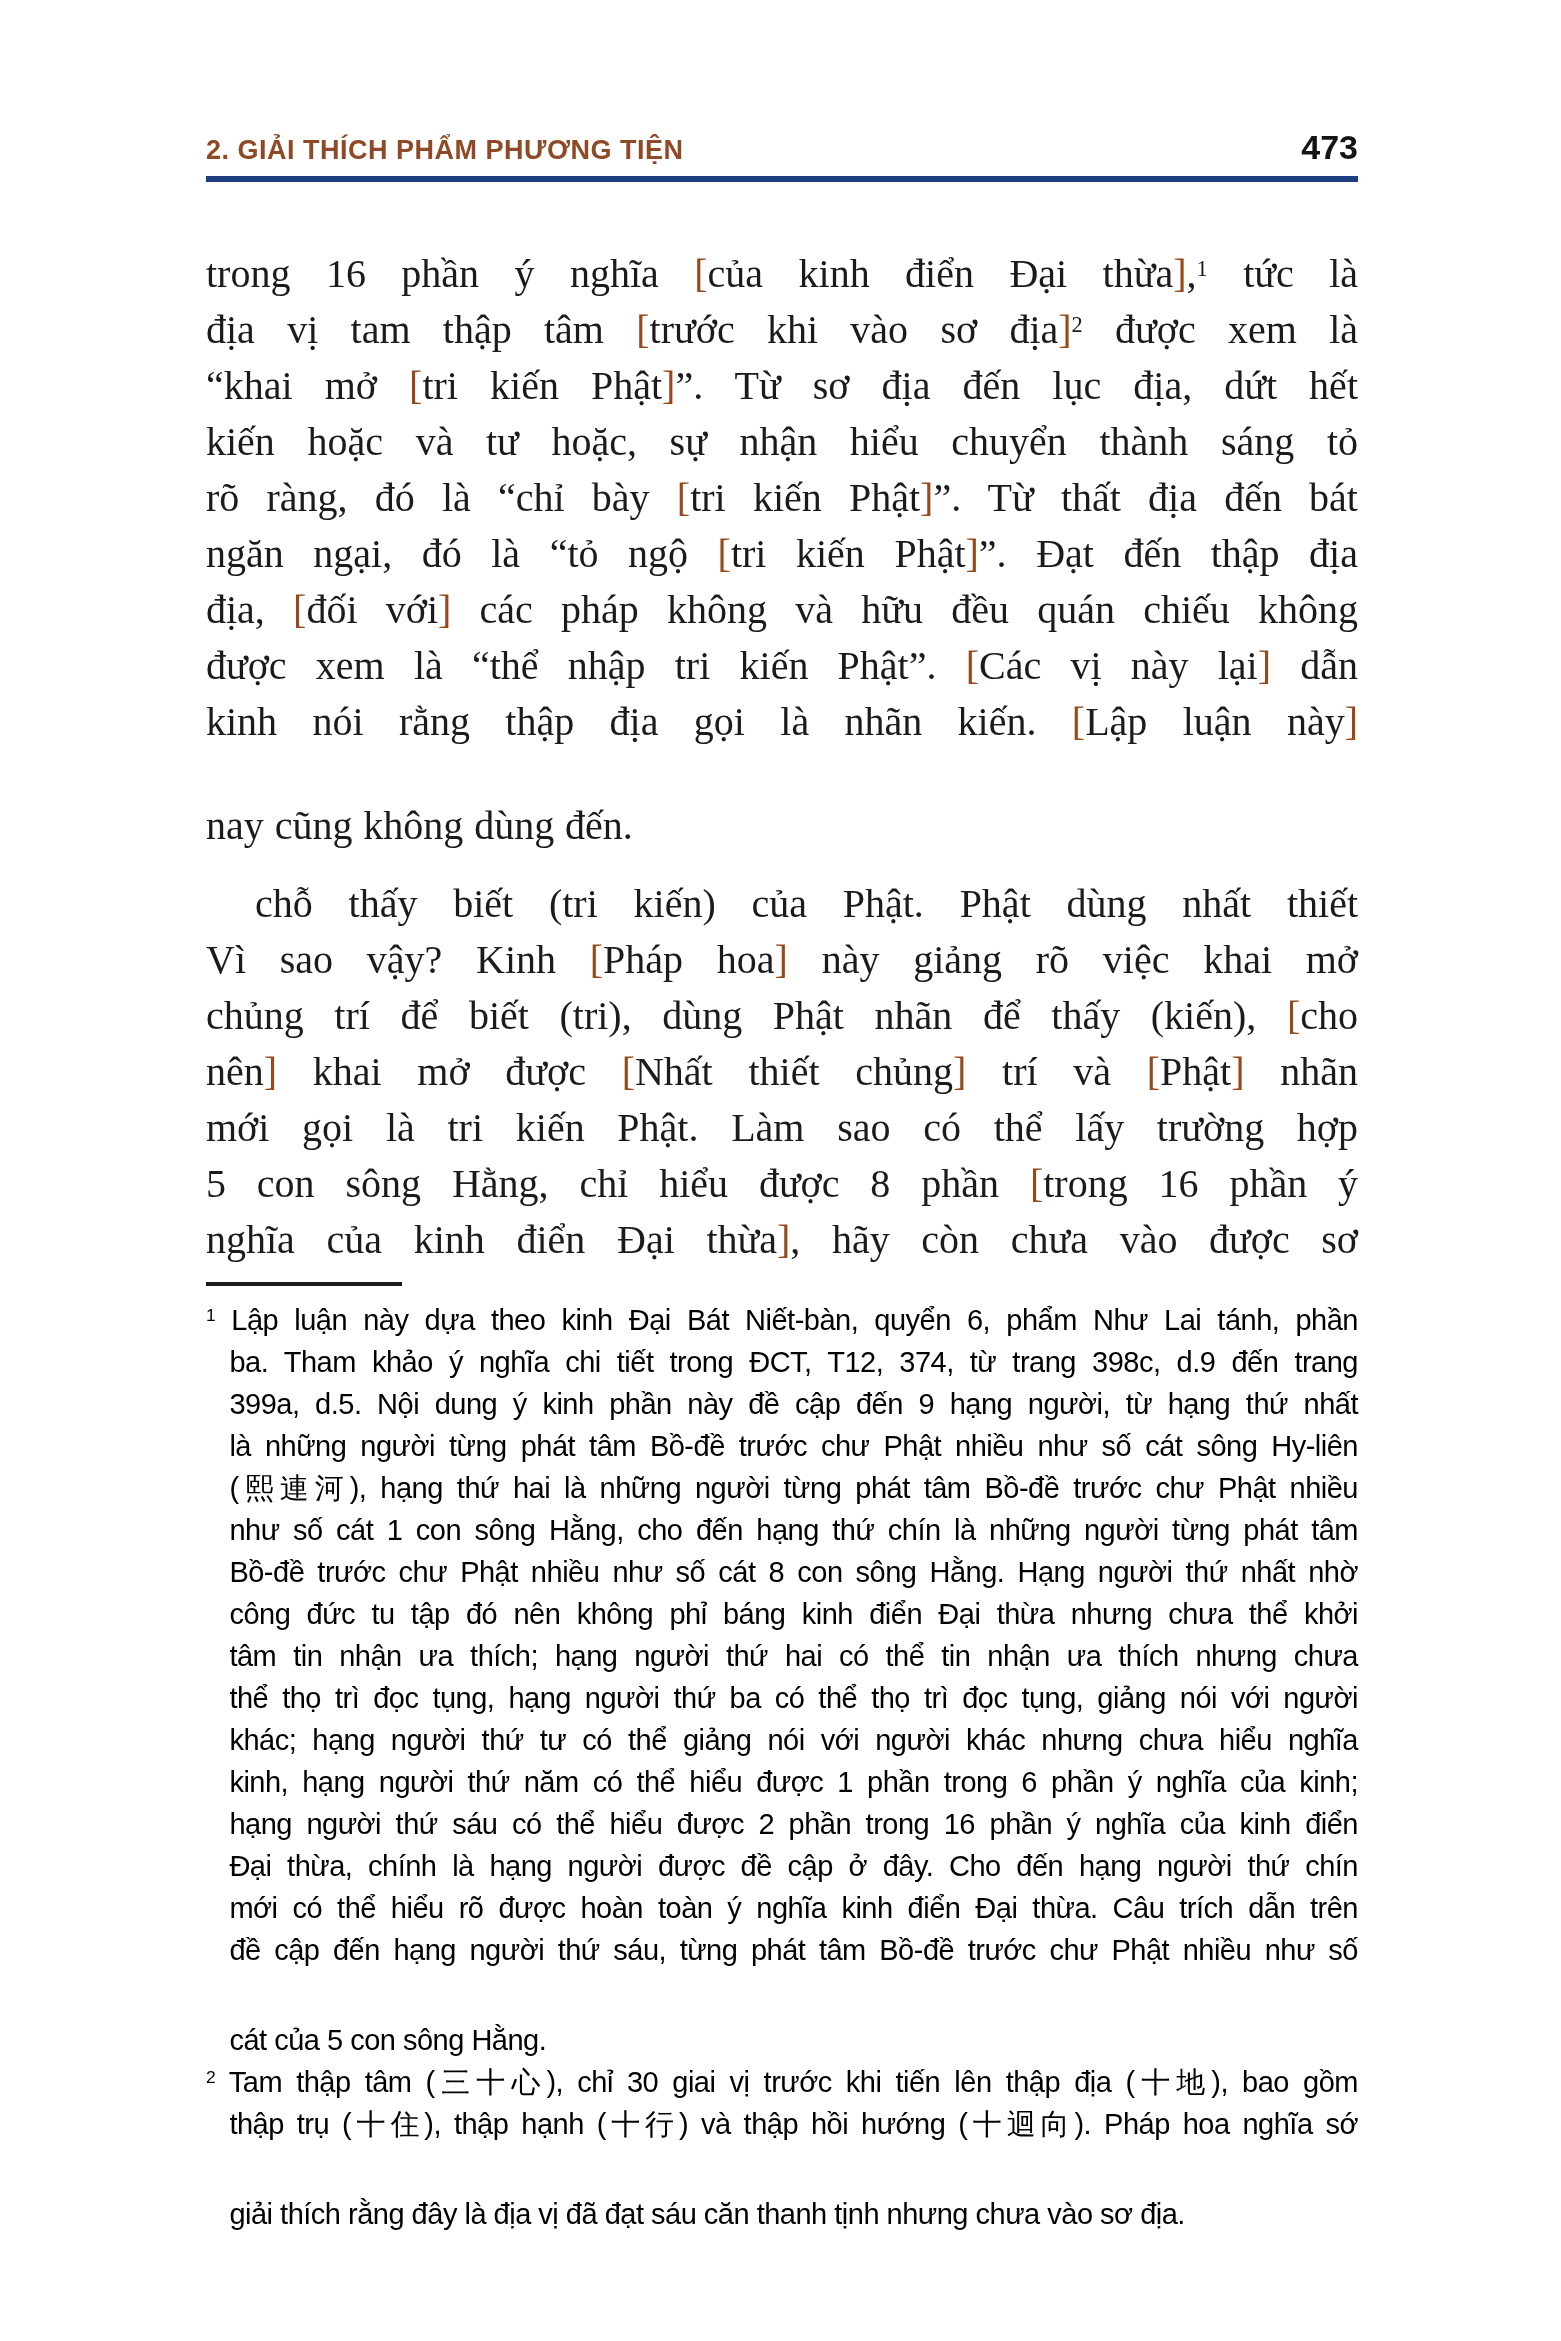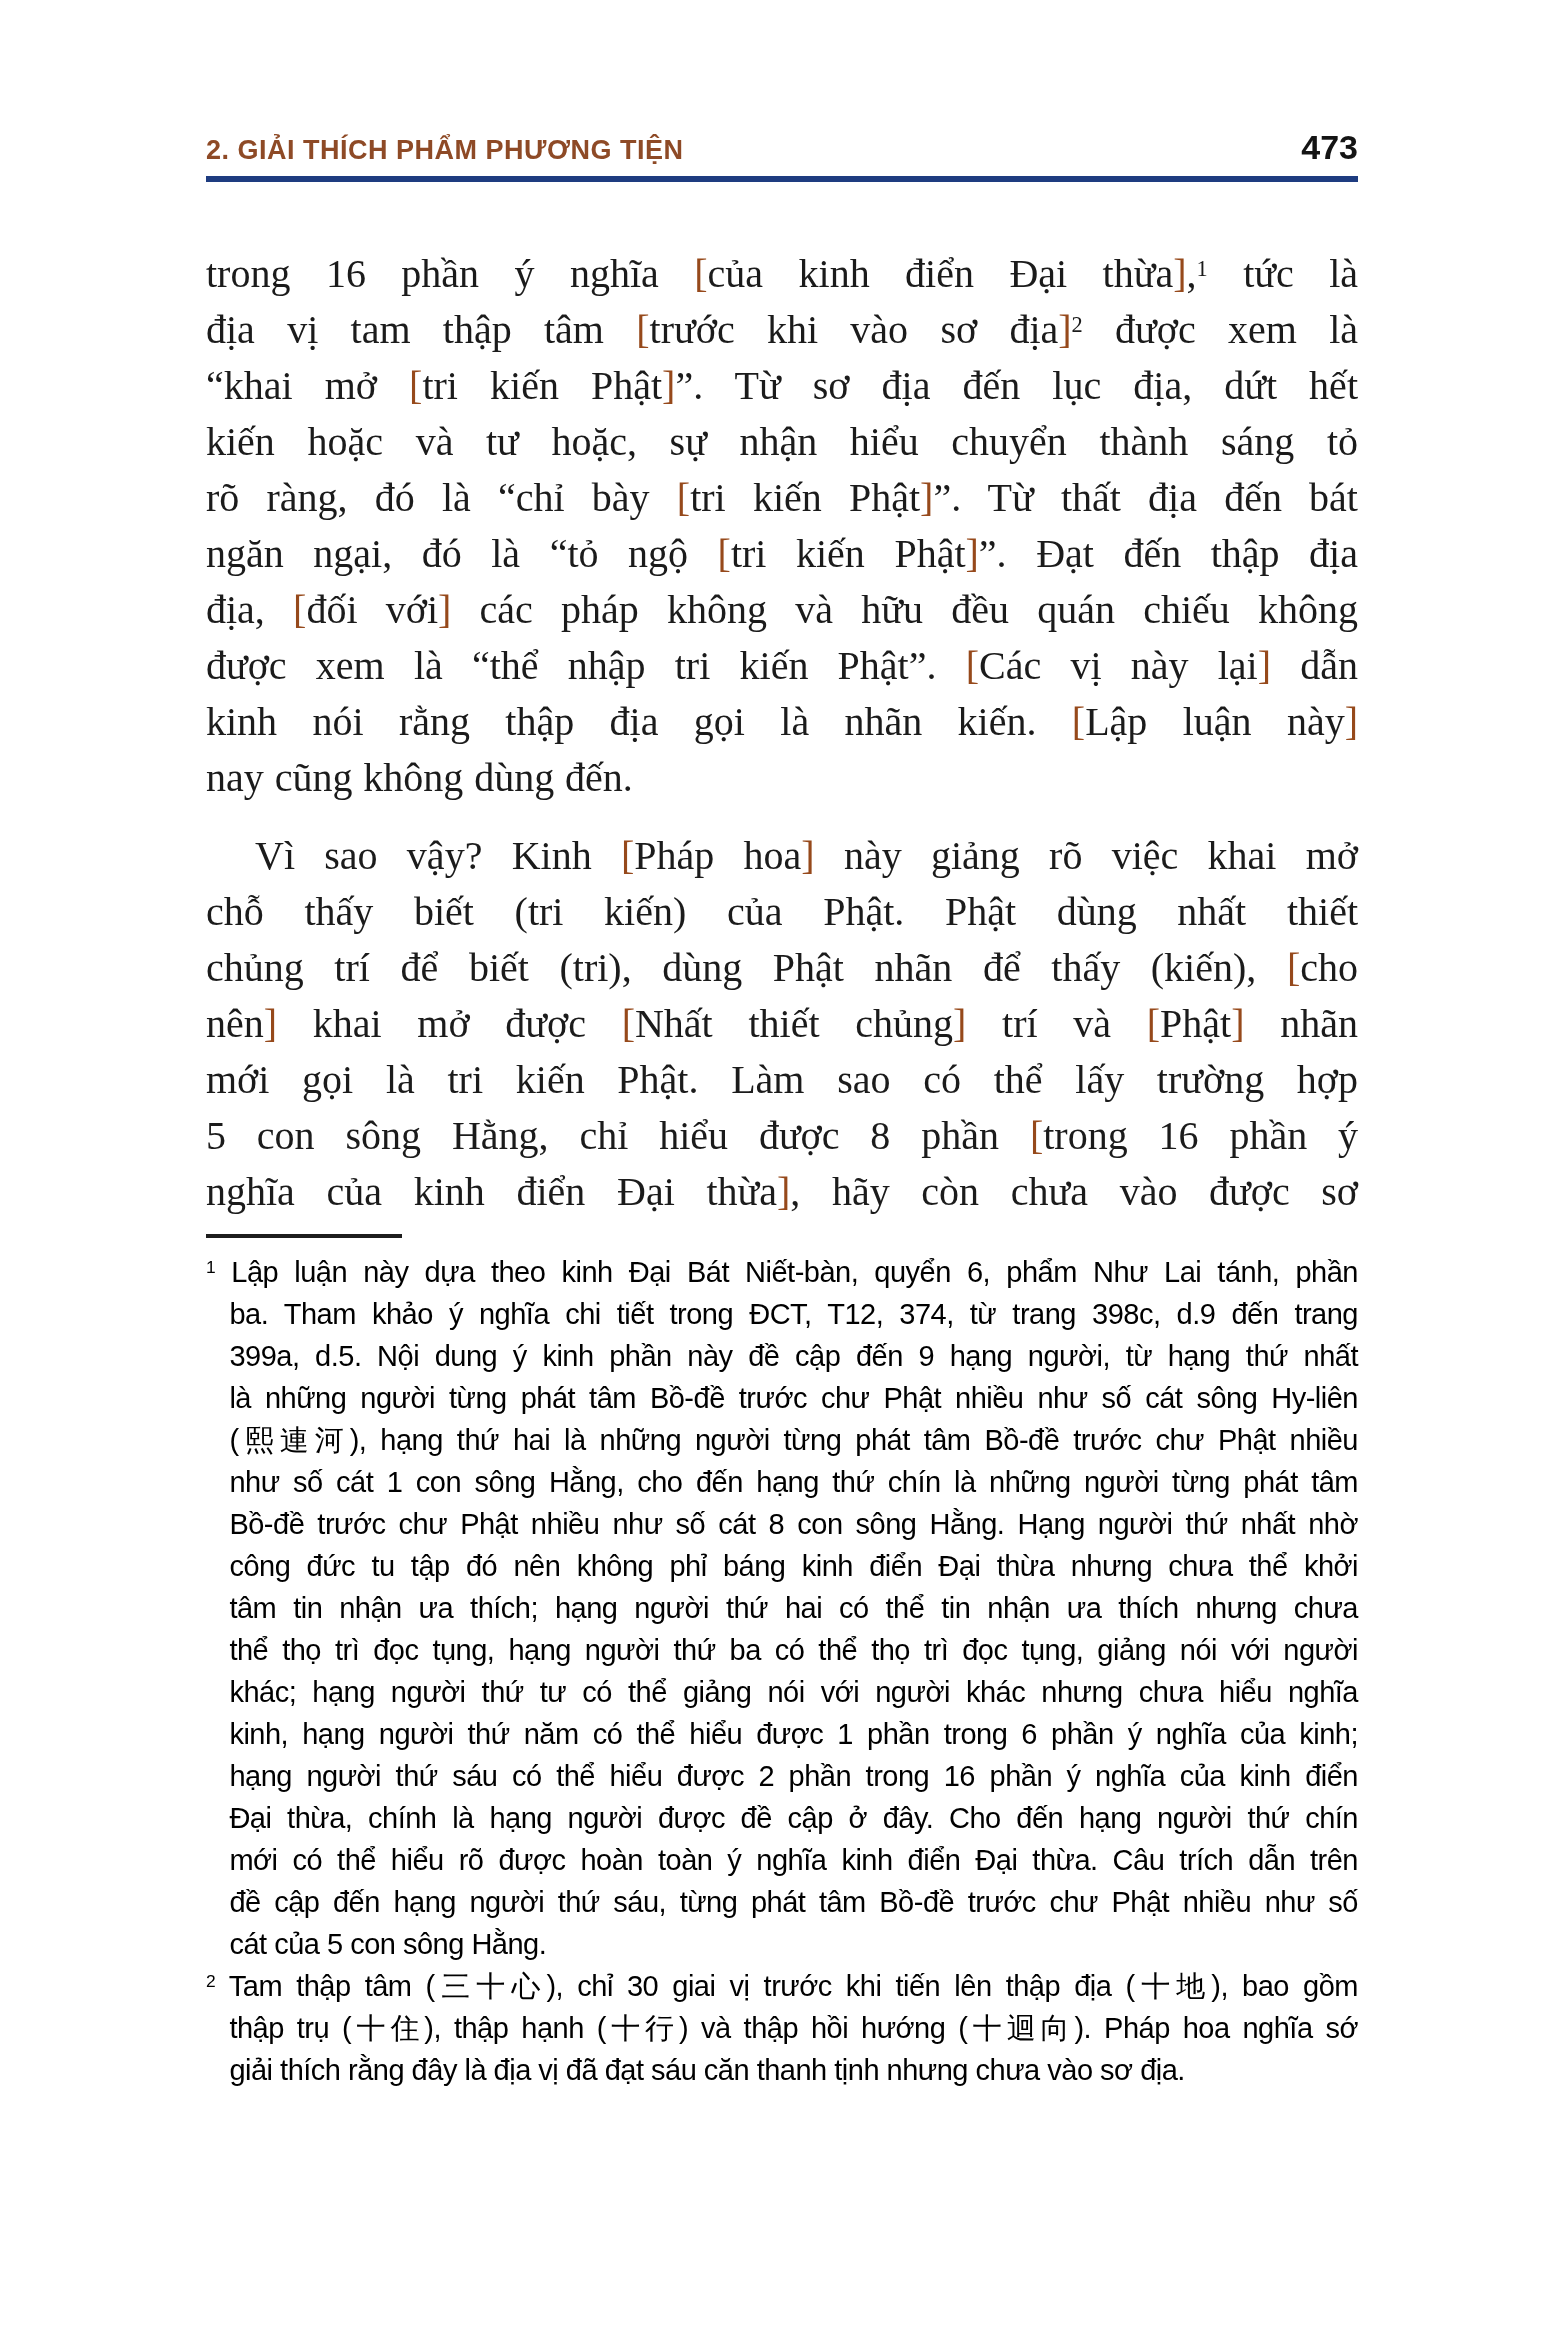--- a/index.html
+++ b/index.html
@@ -18,21 +18,21 @@
     font-family:"Liberation Sans", sans-serif; font-weight:700;
     font-size:34px; color:#141414; line-height:34px;
   }
   .rule { height:5.2px; background:var(--c-rule,#1e3c80); margin-top:10.4px; }
 
   .body {
     margin-top:64px; font-size:40px; line-height:56px;
     color:var(--c-body,#1b1b1b); word-spacing:0.9px;
   }
   .line { text-align:justify; text-align-last:justify; }
-  .line.flush { text-align-last:left; }
+  .line.flush { text-align-last:left;margin-top:48px; }
   .para.indent .line:first-child { text-indent:49px; }
   .para + .para { margin-top:22.6px; }
 
   .bk { color:var(--c-bracket,#96491b); }
   .sup { font-size:.56em; vertical-align:.5em; line-height:0; }
 
   .fn-sep { width:196px; height:4.3px; background:#1d1d1d; margin-top:14px; }
 
   .footnotes {
     margin-top:13px; font-family:"Liberation Sans", sans-serif;
@@ -62,22 +62,22 @@
           <div class="line"><span>“khai mở </span><span class="bk">[</span><span>tri kiến Phật</span><span class="bk">]</span><span>”. Từ sơ địa đến lục địa, dứt hết</span></div>
           <div class="line"><span>kiến hoặc và tư hoặc, sự nhận hiểu chuyển thành sáng tỏ</span></div>
           <div class="line"><span>rõ ràng, đó là “chỉ bày </span><span class="bk">[</span><span>tri kiến Phật</span><span class="bk">]</span><span>”. Từ thất địa đến bát</span></div>
           <div class="line"><span>ngăn ngại, đó là “tỏ ngộ </span><span class="bk">[</span><span>tri kiến Phật</span><span class="bk">]</span><span>”. Đạt đến thập địa</span></div>
           <div class="line"><span>địa, </span><span class="bk">[</span><span>đối với</span><span class="bk">]</span><span> các pháp không và hữu đều quán chiếu không</span></div>
           <div class="line"><span>được xem là “thể nhập tri kiến Phật”. </span><span class="bk">[</span><span>Các vị này lại</span><span class="bk">]</span><span> dẫn</span></div>
           <div class="line"><span>kinh nói rằng thập địa gọi là nhãn kiến. </span><span class="bk">[</span><span>Lập luận này</span><span class="bk">]</span></div>
           <div class="line flush"><span>nay cũng không dùng đến.</span></div>
         </div>
         <div class="para indent">
+          <div class="line"><span>chỗ thấy biết (tri kiến) của Phật. Phật dùng nhất thiết</span></div>
           <div class="line"><span>Vì sao vậy? Kinh </span><span class="bk">[</span><span>Pháp hoa</span><span class="bk">]</span><span> này giảng rõ việc khai mở</span></div>
-          <div class="line"><span>chỗ thấy biết (tri kiến) của Phật. Phật dùng nhất thiết</span></div>
           <div class="line"><span>chủng trí để biết (tri), dùng Phật nhãn để thấy (kiến), </span><span class="bk">[</span><span>cho</span></div>
           <div class="line"><span>nên</span><span class="bk">]</span><span> khai mở được </span><span class="bk">[</span><span>Nhất thiết chủng</span><span class="bk">]</span><span> trí và </span><span class="bk">[</span><span>Phật</span><span class="bk">]</span><span> nhãn</span></div>
           <div class="line"><span>mới gọi là tri kiến Phật. Làm sao có thể lấy trường hợp</span></div>
           <div class="line"><span>5 con sông Hằng, chỉ hiểu được 8 phần </span><span class="bk">[</span><span>trong 16 phần ý</span></div>
           <div class="line"><span>nghĩa của kinh điển Đại thừa</span><span class="bk">]</span><span>, hãy còn chưa vào được sơ</span></div>
         </div>
       </div>
 
     <div class="fn-sep"></div>
 

